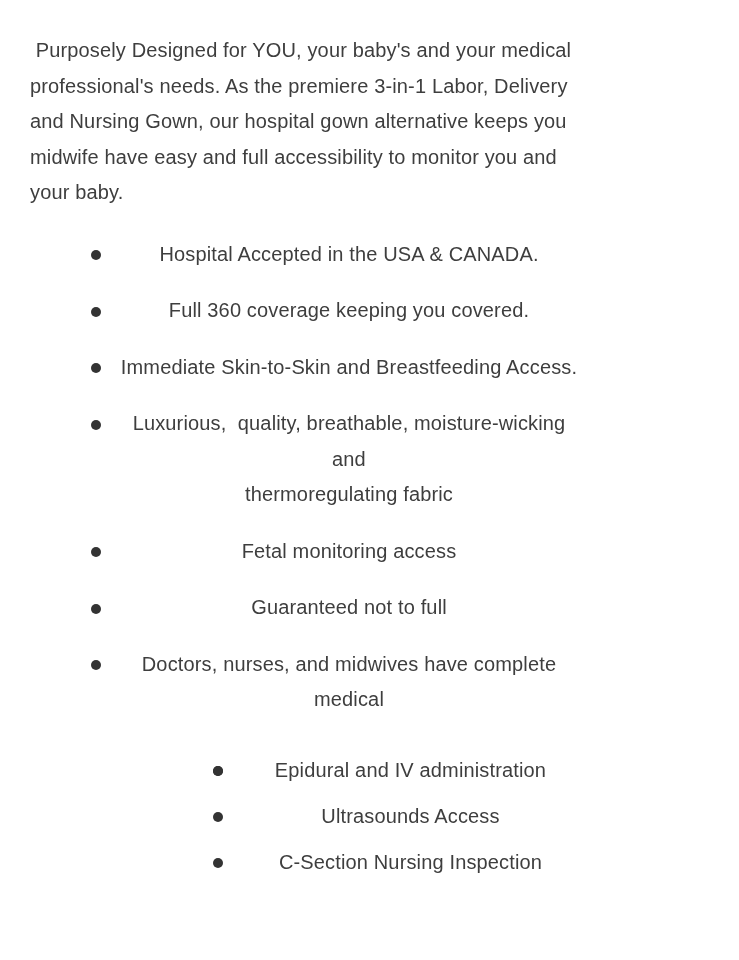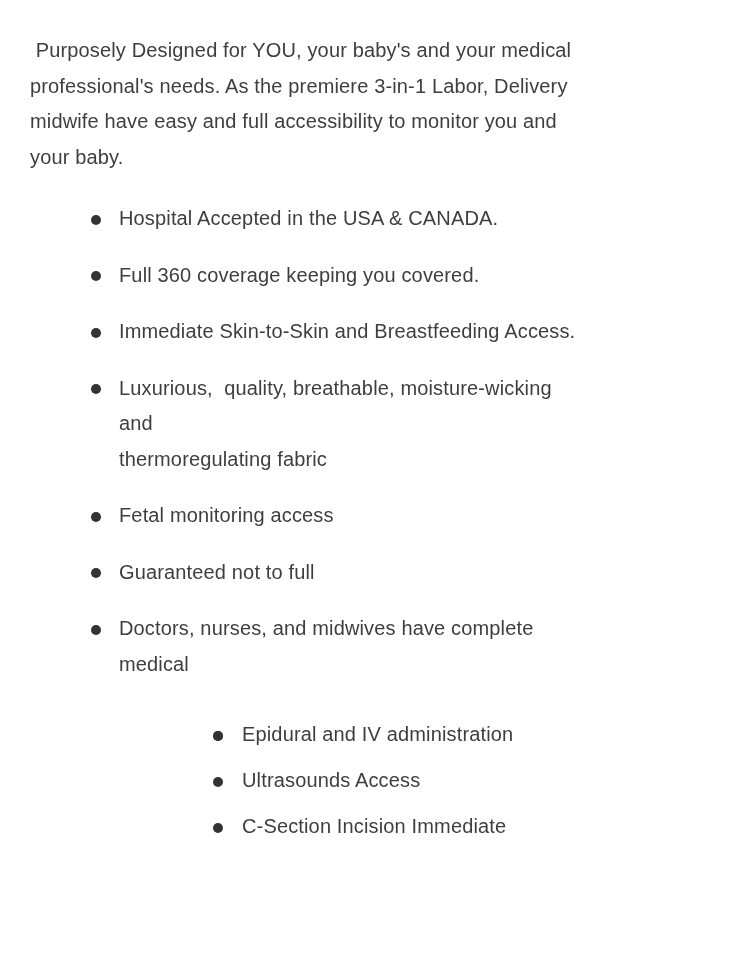--- a/index.html
+++ b/index.html
@@ -26,20 +26,21 @@
     display: block;
     white-space: pre-wrap; 
   }
   .intro {
     margin: 0 0 26px 0;
   }
   ul.features {
     list-style: none;
     margin: 12px;
     padding: 0;
+    text-align: center;
   }
   ul.features > li {
     position: relative;
     padding-left: 77px;
     margin: 0 0 21px 0;
   }
   ul.features > li > .dot {
     position: absolute;
     left: 49px;
     top: 13.5px;
@@ -69,20 +70,21 @@
   }
 </style>
 </head>
 <body>
 
 <div class="page">
 
   <p class="intro">
     <span class="line"> Purposely Designed for YOU, your baby's and your medical</span>
     <span class="line">professional's needs. As the premiere 3-in-1 Labor, Delivery</span>
+    <span class="line">and Nursing Gown, our hospital gown alternative keeps you</span>
     <span class="line">midwife have easy and full accessibility to monitor you and</span>
     <span class="line">your baby.</span>
   </p>
 
   <ul class="features">
 
     <li>
       <span class="dot"></span>
       <span class="line">Hospital Accepted in the USA &amp; CANADA.</span>
     </li>
@@ -124,19 +126,19 @@
         <li>
           <span class="dot"></span>
           <span class="line">Epidural and IV administration</span>
         </li>
         <li>
           <span class="dot"></span>
           <span class="line">Ultrasounds Access</span>
         </li>
         <li>
           <span class="dot"></span>
-          <span class="line">C-Section Incision Immediate</span>
+          <span class="line">C-Section Nursing Inspection</span>
         </li>
       </ul>
     </li>
 
   </ul>
 </div>
 
 </body></html>

